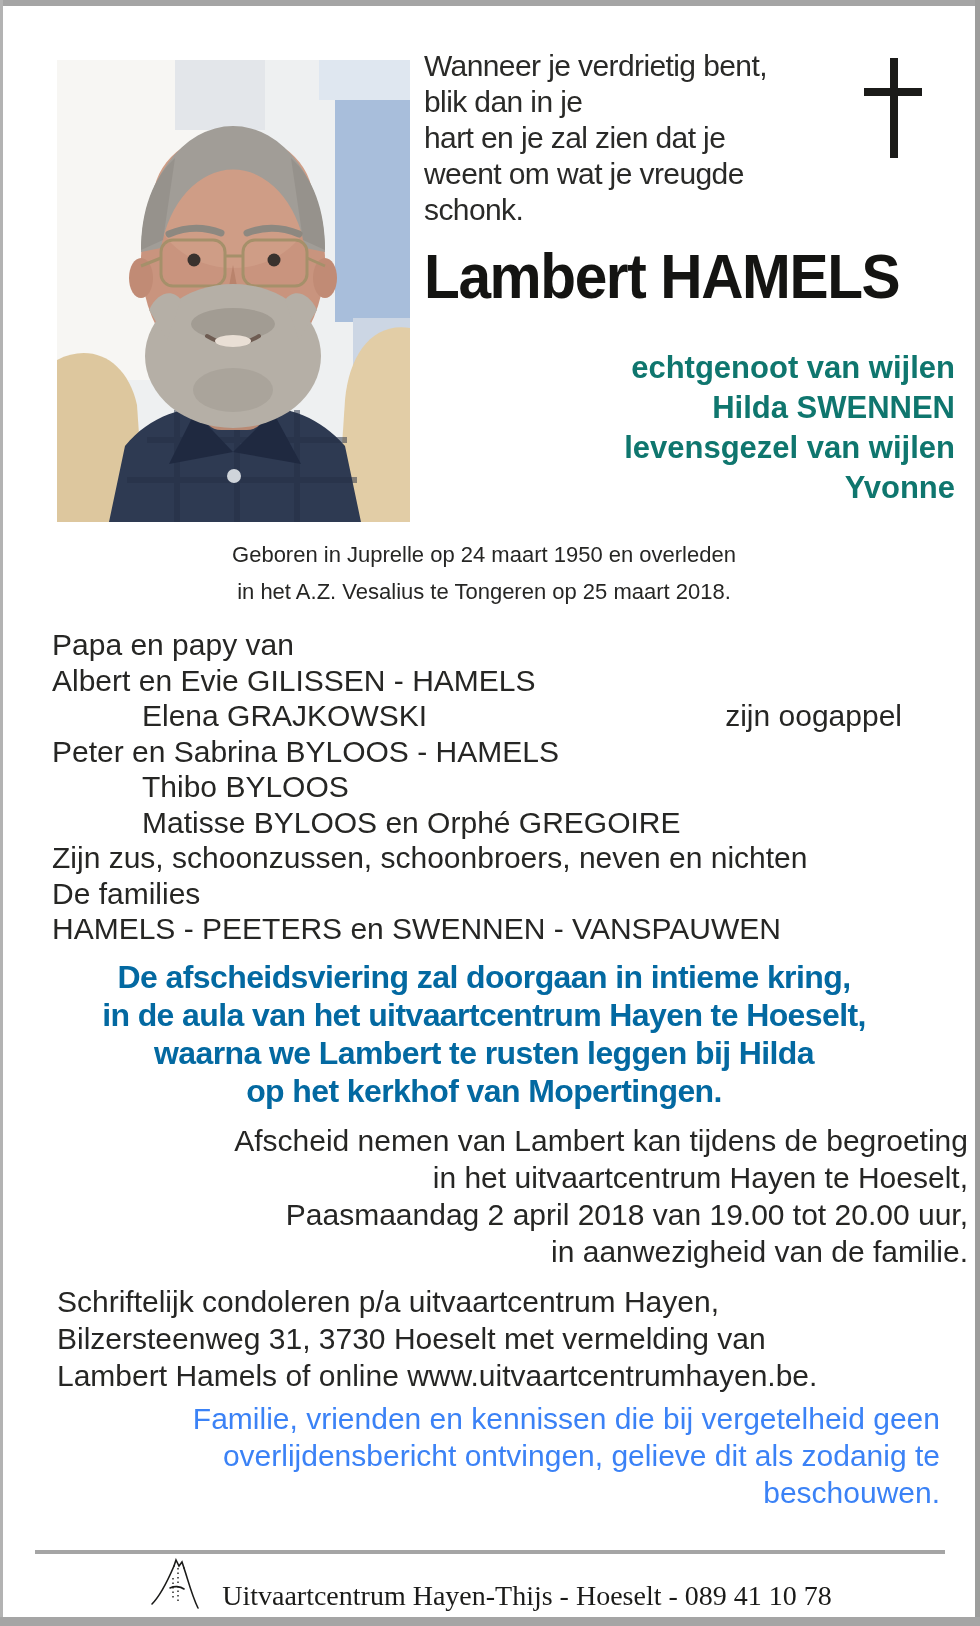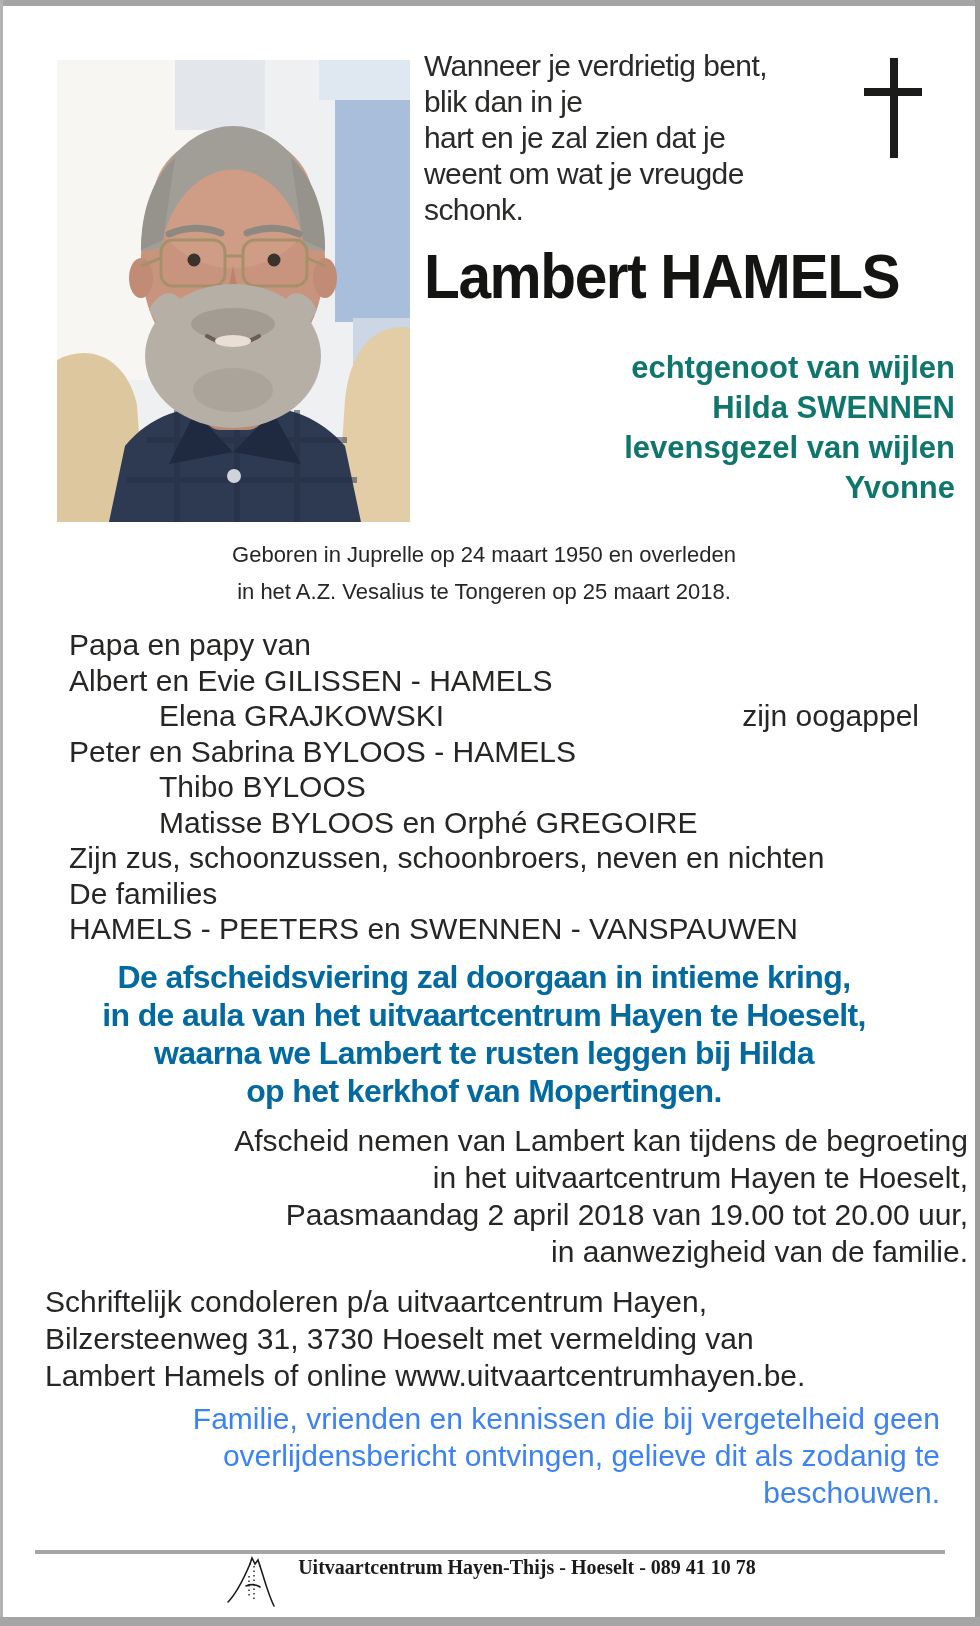--- a/index.html
+++ b/index.html
@@ -24,41 +24,41 @@
 
   .title{position:absolute;left:424px;top:240px;font-size:63px;font-weight:bold;
          color:#141412;letter-spacing:-1.5px;transform:scaleX(0.93);transform-origin:left top;white-space:nowrap;}
 
   .subtitle{position:absolute;left:410px;top:348px;width:545px;text-align:right;
             font-size:31px;font-weight:bold;line-height:40px;color:#0f766e;}
 
   .born{position:absolute;left:0;top:536px;width:968px;text-align:center;
         font-size:22px;line-height:37px;color:#262624;}
 
-  .family{position:absolute;left:69px;top:627px;width:850px;font-size:30px;color:#262624;}
+  .family{position:absolute;left:52px;top:627px;width:850px;font-size:30px;color:#262624;}
   .family .row{line-height:35.5px;height:35.5px;white-space:nowrap;}
   .family .indent{padding-left:90px;gap:48px;}
   .family .spread{display:flex;justify-content:space-between;}
 
   .ceremony{position:absolute;left:0;top:958px;width:968px;text-align:center;
             font-size:32px;font-weight:bold;line-height:38px;color:#0369a1;letter-spacing:-0.6px;}
 
   .greeting{position:absolute;left:0;top:1122px;width:968px;text-align:right;
             font-size:30px;line-height:37px;color:#262624;}
 
-  .condolences{position:absolute;left:45px;top:1283px;width:880px;
+  .condolences{position:absolute;left:57px;top:1283px;width:880px;
                font-size:30px;line-height:37px;color:#262624;}
 
   .notice{position:absolute;left:60px;top:1400px;width:880px;
           font-size:30px;line-height:37px;color:#3b82f6;text-align:right;}
 
   .footer-rule{position:absolute;left:35px;top:1550px;width:910px;height:4px;background:#a5a5a5;}
   .footer{position:absolute;left:0;top:1556px;width:980px;height:56px;
-          display:flex;align-items:flex-start;justify-content:center;gap:16px;
-          font-family:"Liberation Serif",serif;font-size:20px;color:#1b1b19;font-weight:bold;}
+          display:flex;align-items:flex-end;justify-content:center;gap:16px;
+          font-family:"Liberation Serif",serif;font-size:28px;color:#1b1b19;}
   .footer .logo{width:58px;height:54px;flex:0 0 auto;}
 </style>
 </head>
 <body>
 
 <div class="page">
 
   <div class="edge-top"></div>
   <div class="edge-left"></div>
   <div class="edge-right"></div>

